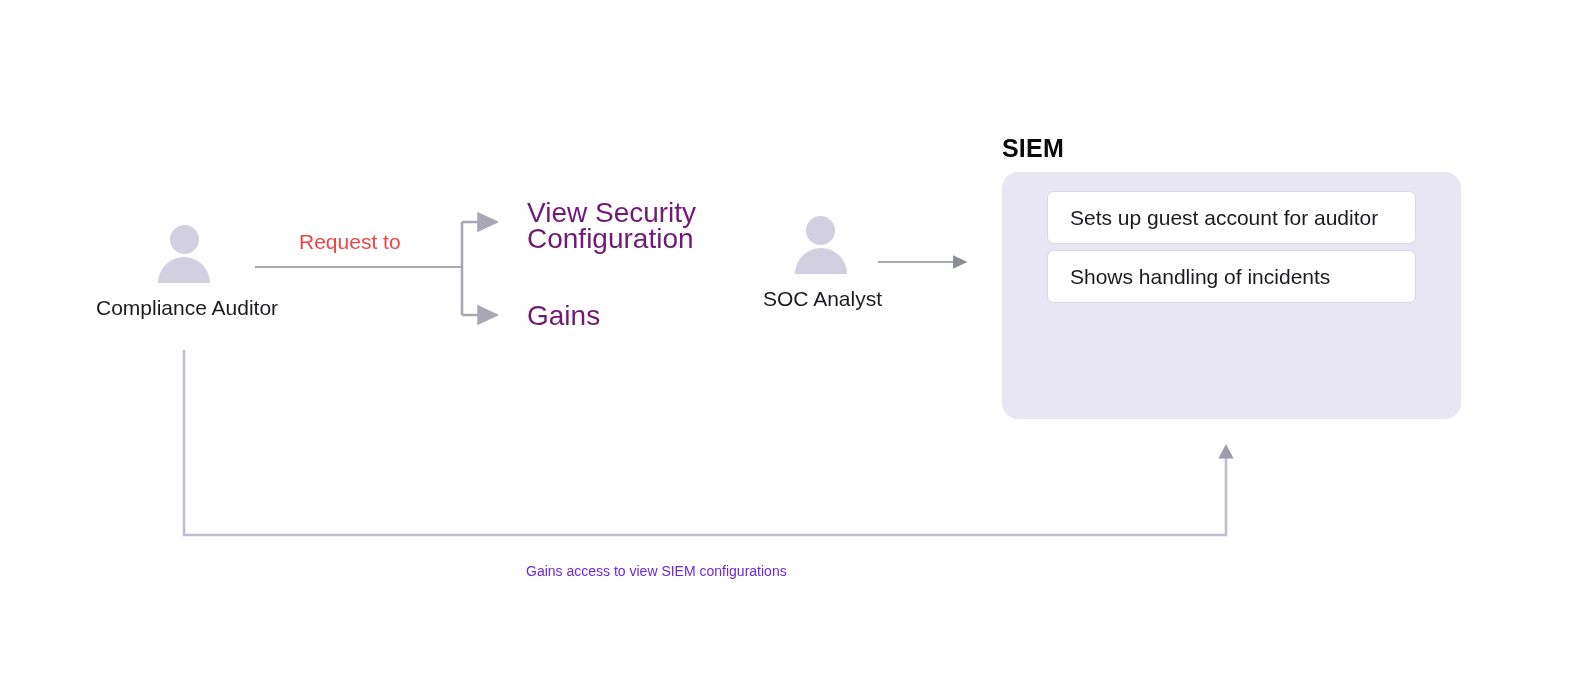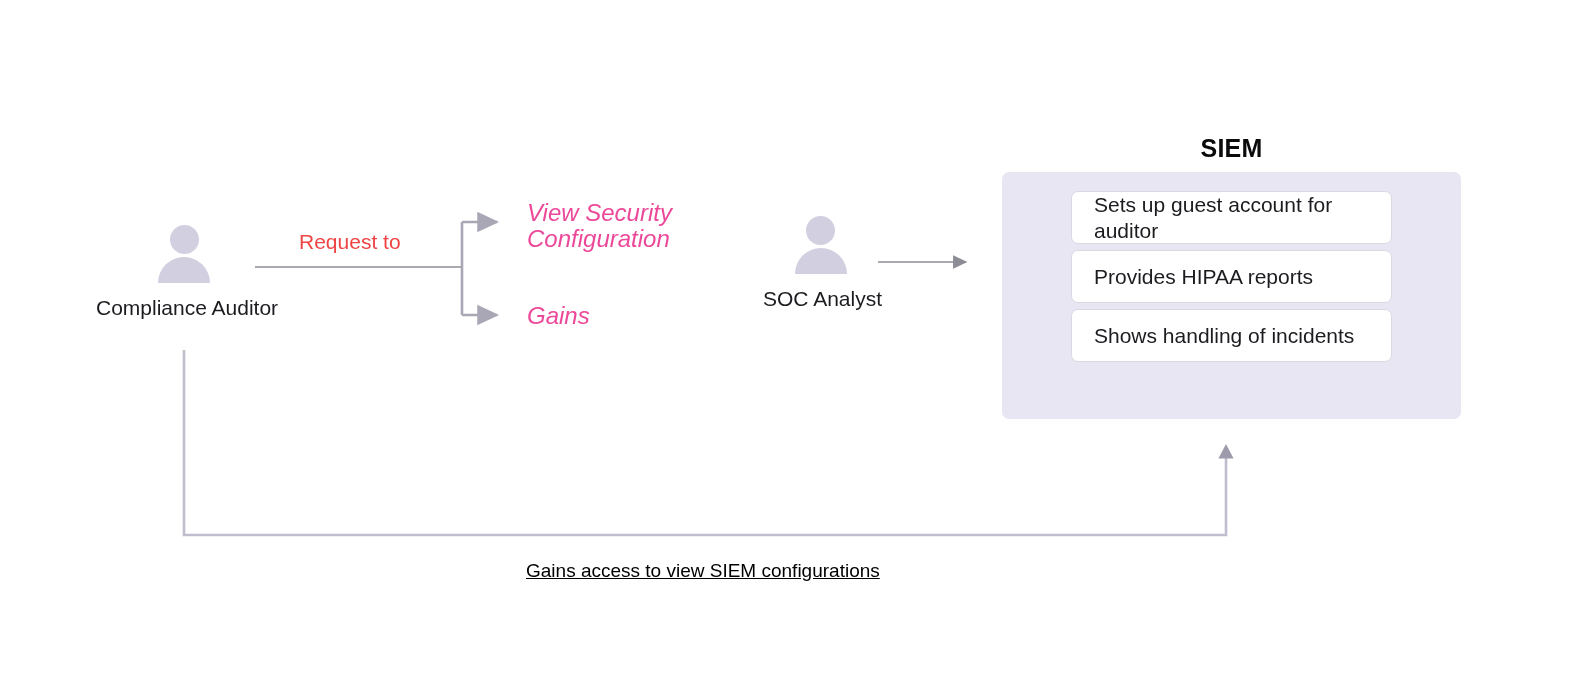--- a/index.html
+++ b/index.html
@@ -63,58 +63,57 @@
     font-size: 21px;
     line-height: 26px;
     color: #1c1c20;
     text-align: center;
     white-space: nowrap;
   }
 
   
   .flow-label {
     position: absolute;
-    font-size: 24px;
-    line-height: 26px;
-    color: #ec4899;
+    font-size: 28px;
+    line-height: 26px;
+    color: #701a75;
     white-space: pre-line;
-    font-style: italic;
   }
   .edge-label {
     position: absolute;
     font-size: 21px;
     line-height: 26px;
     color: #ef4444;
     white-space: nowrap;
   }
 
   
   #siem-group { position: absolute; }
   #siem-title {
     position: absolute;
     left: 0;
     top: 0;
     width: 459px;
-    text-align: center;
+    text-align: left;
     font-size: 25px;
     font-weight: bold;
     line-height: 30px;
     color: #0b0b0d;
     letter-spacing: 0.2px;
   }
   #siem-panel {
     position: absolute;
     left: 0;
     top: 39px;
     width: 459px;
     height: 247px;
     background: #e8e6f2;
-    border-radius: 7px;
+    border-radius: 16px;
     box-sizing: border-box;
-    padding: 19px 69px;
+    padding: 19px 45px;
   }
   .siem-card {
     width: 100%;
     height: 53px;
     box-sizing: border-box;
     background: #ffffff;
     border: 1px solid #d9d9e2;
     border-radius: 7px;
     display: flex;
     align-items: center;
@@ -122,25 +121,24 @@
     margin-bottom: 6px;
     font-size: 21px;
     line-height: 26px;
     color: #1c1c20;
   }
   .siem-card:last-child { margin-bottom: 0; text-align: right; }
 
   
   #bottom-caption {
     position: absolute;
-    font-size: 19px;
-    line-height: 26px;
-    color: #000000;
+    font-size: 14px;
+    line-height: 26px;
+    color: #6d28d9;
     white-space: nowrap;
-    text-decoration: underline;
   }
 </style>
 </head>
 <body>
 
 <div id="canvas">
 
   <svg id="connectors" viewBox="0 0 1592 699" xmlns="http://www.w3.org/2000/svg">
     <defs>
       <marker id="arrow-grey" markerWidth="9" markerHeight="9" refX="7.6" refY="4.5" orient="auto" markerUnits="strokeWidth">
@@ -196,20 +194,19 @@
 Configuration</div>
 
   <div class="flow-label" style="left:527px; top:303px;">Gains</div>
 
   <div id="siem-group" style="left:1002px; top:133px;">
 
     <div id="siem-title">SIEM</div>
 
     <div id="siem-panel">
       <div class="siem-card">Sets up guest account for auditor</div>
-      <div class="siem-card">Provides HIPAA reports</div>
       <div class="siem-card">Shows handling of incidents</div>
     </div>
   </div>
 
   <div id="bottom-caption" style="left:526px; top:558px;">Gains access to view SIEM configurations</div>
 
 </div>
 
 </body></html>

